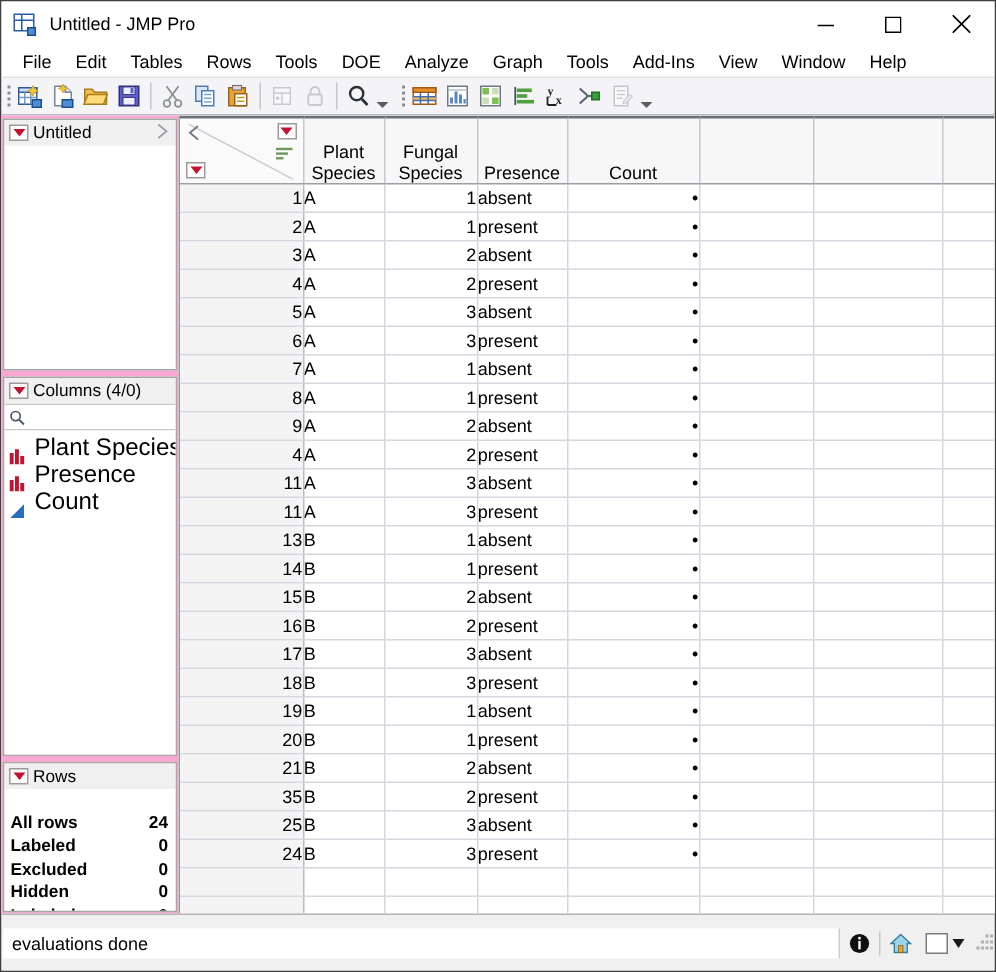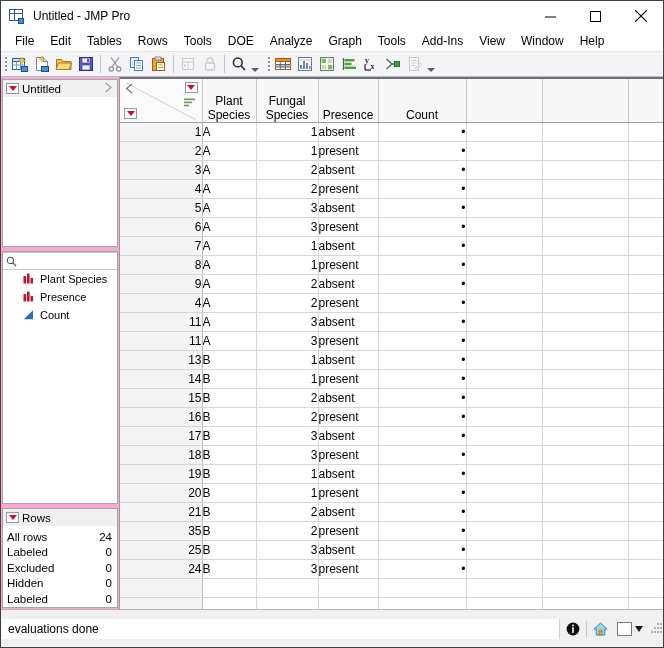--- a/index.html
+++ b/index.html
@@ -156,26 +156,26 @@
 
   .col-search {
     height: 18px; min-height: 18px;
     border-top: 1px solid #c8c8c8;
     border-bottom: 1px solid #c8c8c8;
     background: #fff;
     display: flex; align-items: center; padding-left: 3px;
   }
   .col-list { padding-top: 3px; }
   .col-item {
-    height: 18px; display: flex; align-items: flex-start; padding-left: 20px;
-    font-size: 11px; color: #000; white-space: nowrap;
+    height: 18px; display: flex; align-items: flex-end; padding-left: 3px;
+    font-size: 16px; color: #000; white-space: nowrap;
   }
   .ci-icon { width: 13px; height: 11px; margin-right: 4px; flex: none; }
 
-  .rows-list { padding: 3px 0 0 0; }
+  .rows-list { padding: 15px 0 0 0; font-weight: bold; }
   .rows-item {
     display: flex; justify-content: space-between; align-items: center;
     height: 15.5px; padding: 0 5px 0 4px;
     font-size: 11.5px; color: #000;
   }
 
   
   .tablewrap {
     flex: 1; min-width: 0;
     background: #ffffff;
@@ -507,20 +507,24 @@
           <span class="panel-expand">
             <svg width="9" height="11" viewBox="0 0 9 11">
                 <path d="M1.5 1 L7 5.5 L1.5 10" fill="none" stroke="#9aa0a8" stroke-width="1.2"></path>
               </svg>
           </span>
         </div>
         <div class="panel-body"></div>
       </div>
 
       <div class="panel panel-columns">
+        <div class="panel-head">
+          <div class="redtri"></div>
+          <span class="panel-title">Columns (4/0)</span>
+        </div>
         <div class="col-search">
           <svg width="11" height="11" viewBox="0 0 11 11">
             <circle cx="4.4" cy="4.4" r="3.1" fill="none" stroke="#4a5360" stroke-width="1.1"></circle>
             <line x1="6.7" y1="6.7" x2="10" y2="10" stroke="#4a5360" stroke-width="1.2"></line>
           </svg>
         </div>
         <div class="panel-body col-list">
 
           <div class="col-item">
             <span class="ci-icon">

